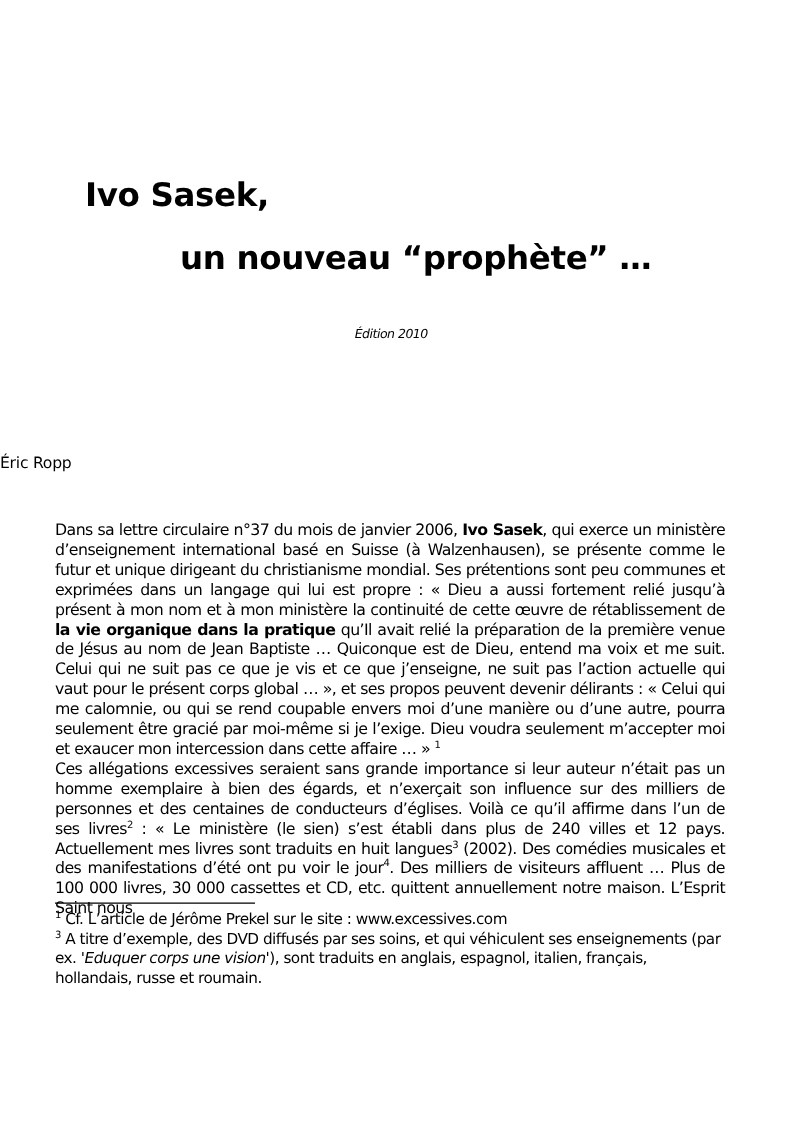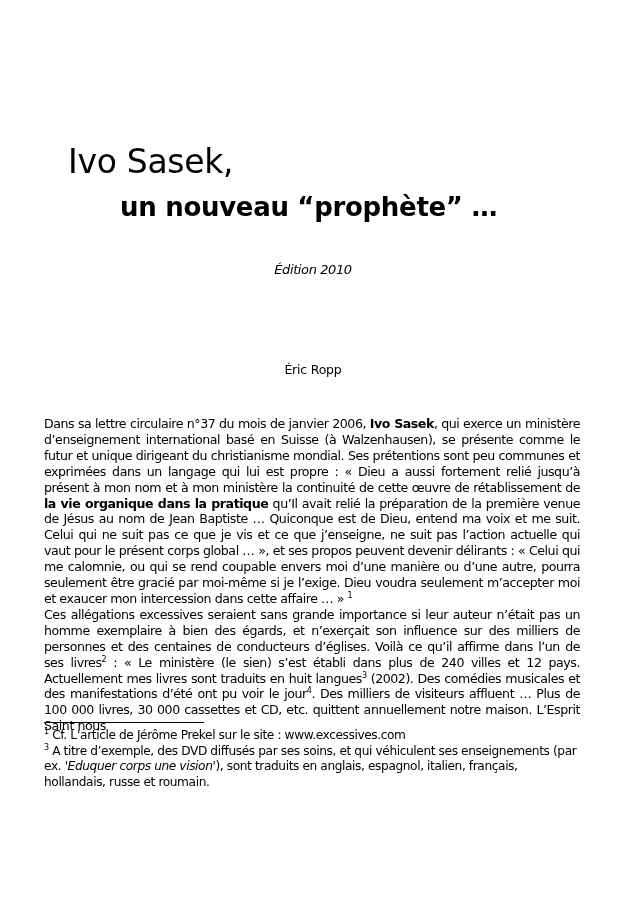--- a/index.html
+++ b/index.html
@@ -1,20 +1,20 @@
 <!DOCTYPE html>
 <html><head>
 <meta charset="utf-8">
 <style>
   html, body { margin: 0; padding: 0; background: #ffffff; }
   body { width: 640px; height: 906px; position: relative; overflow: hidden; color: #000; font-family: "DejaVu Sans", sans-serif; }
-  .title1 { position: absolute; left: 68px; top: 142px; font-size: 33px; font-weight: normal; letter-spacing: -0.3px; white-space: nowrap; }
-  .title2 { position: absolute; left: 120px; top: 192px; font-size: 26px; font-weight: bold; letter-spacing: -0.3px; white-space: nowrap; }
-  .edition { position: absolute; left: 0; width: 626px; top: 262px; text-align: center; font-size: 13px; font-style: italic; letter-spacing: -0.4px; }
-  .author { position: absolute; left: 0; width: 626px; top: 362px; text-align: center; font-size: 12.5px; letter-spacing: -0.2px; }
+  .title1 { position: absolute; left: 68px; top: 142px; font-size: 26px; font-weight: bold; letter-spacing: -0.3px; white-space: nowrap; }
+  .title2 { position: absolute; left: 144px; top: 192px; font-size: 26px; font-weight: bold; letter-spacing: -0.3px; white-space: nowrap; }
+  .edition { position: absolute; left: 0; width: 626px; top: 262px; text-align: center; font-size: 10px; font-style: italic; letter-spacing: -0.4px; }
+  .author { position: absolute; left: 0; width: 626px; top: 362px; font-size: 12.5px; letter-spacing: -0.2px; }
   .body { position: absolute; left: 44px; width: 536px; top: 416px; font-size: 12.6px; line-height: 15.9px; text-align: justify; letter-spacing: -0.45px; word-spacing: 0px; }
   .body p { margin: 0; }
   .body b { font-weight: bold; }
   sup { font-size: 8px; line-height: 0; vertical-align: 5px; }
   .rule { position: absolute; left: 44px; top: 722px; width: 160px; height: 0; border-top: 1px solid #000; }
   .footnotes { position: absolute; left: 44px; width: 536px; top: 728px; font-size: 12.2px; line-height: 15.6px; letter-spacing: -0.4px; }
   .footnotes .fn { margin: 0; }
   .footnotes i { font-style: italic; }
 </style>
 </head>

